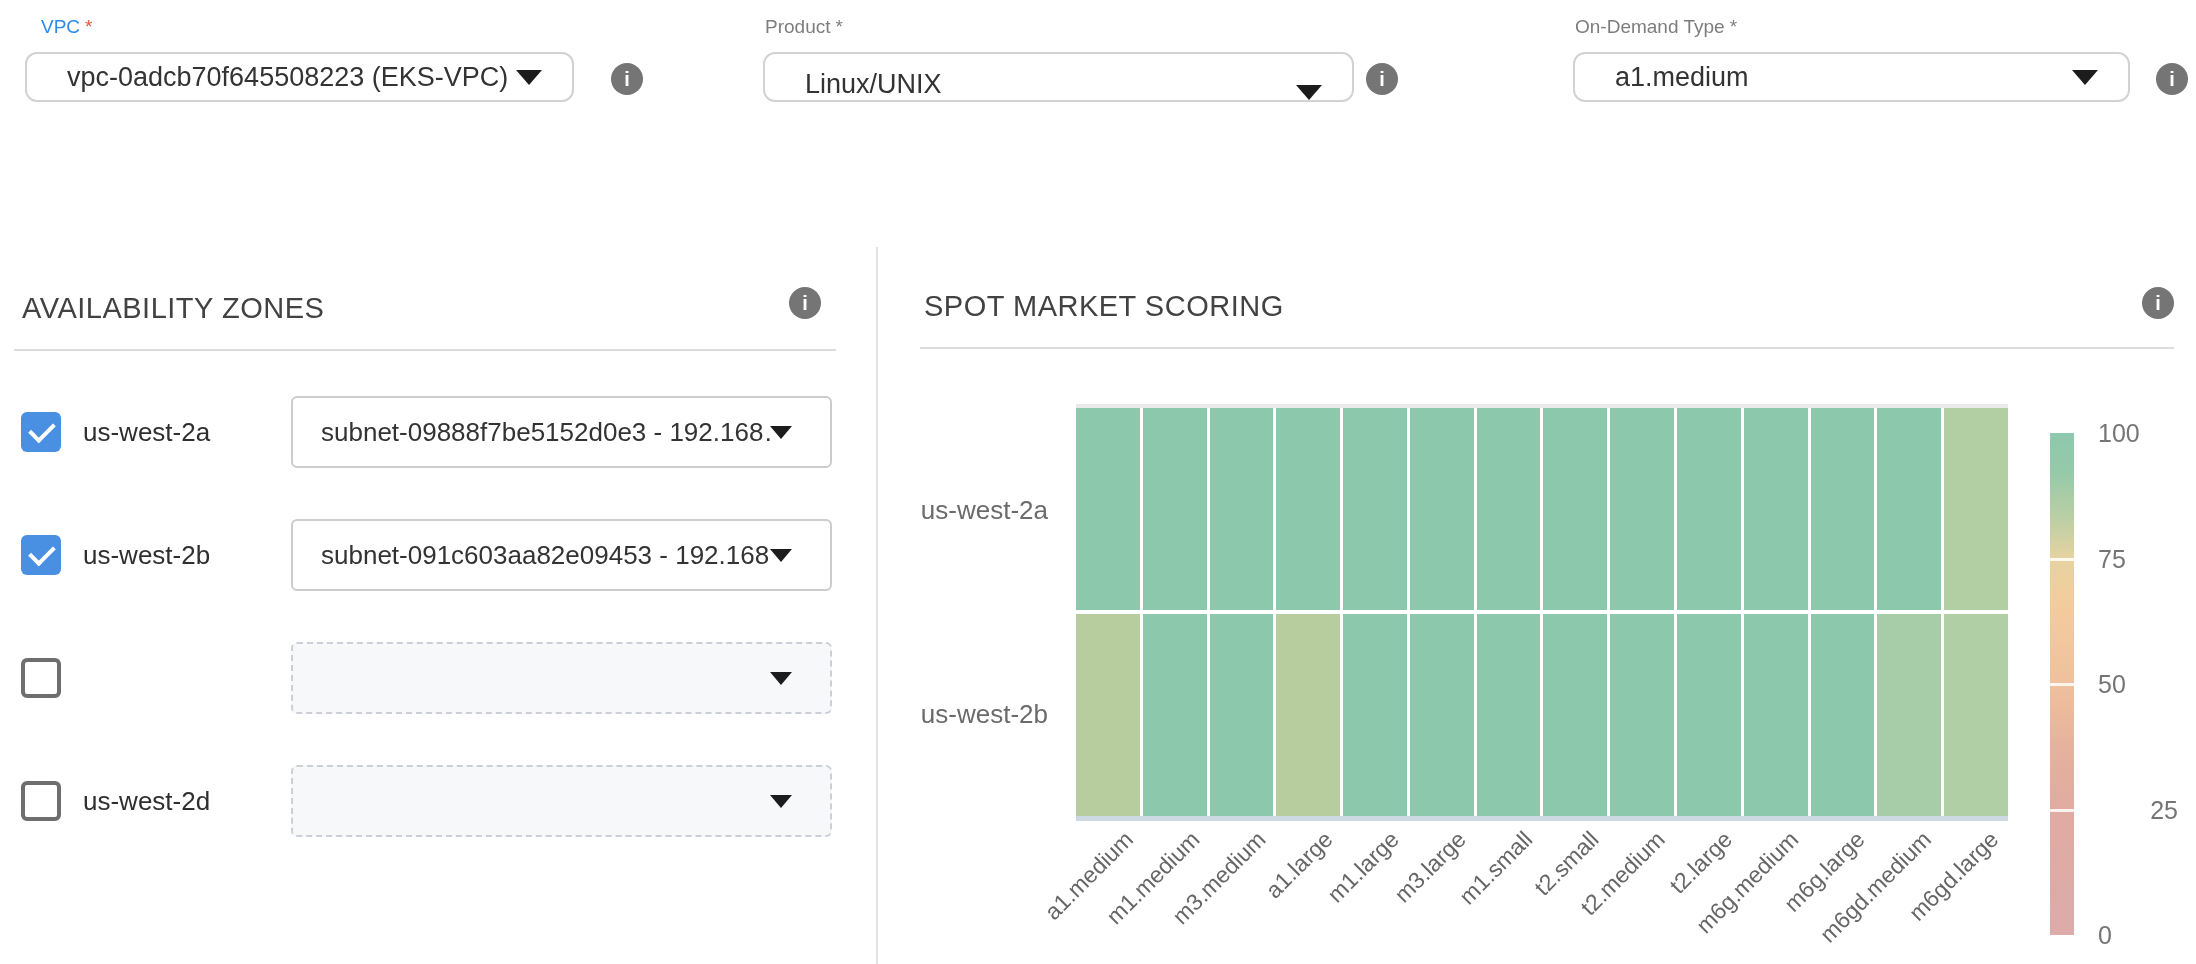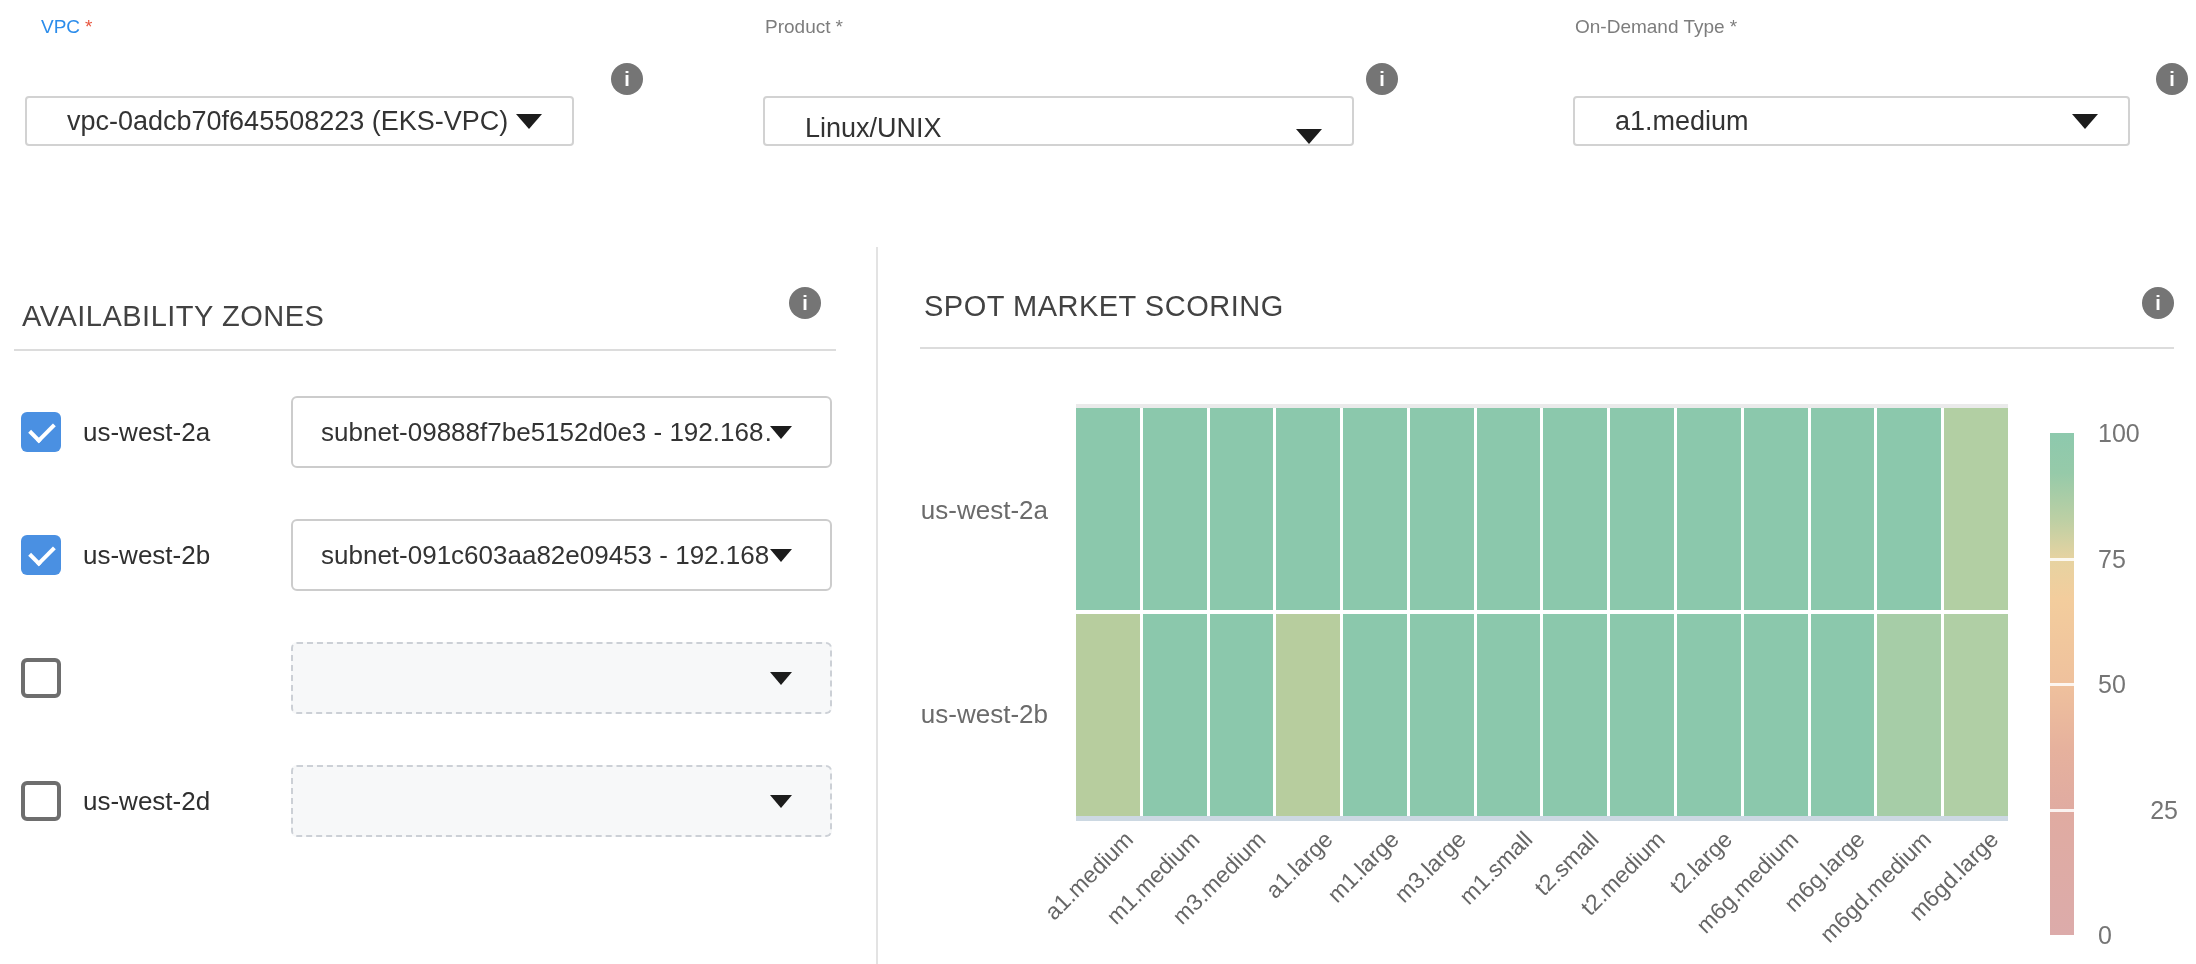--- a/index.html
+++ b/index.html
@@ -7,22 +7,22 @@
   .app { position:relative; width:2196px; height:964px; background:#fff;
          font-family:"Liberation Sans", sans-serif; }
 
   
   .field { position:absolute; top:0; }
   .flabel { position:absolute; top:16px; left:16px; font-size:19px; color:#7d7d7d; white-space:nowrap; }
   .field--active .flabel { color:#2b8ceb; }
   .flabel .req { color:#7d7d7d; margin-left:5px; }
   .field--active .flabel .req { color:#e8563f; }
   .select { position:absolute; top:52px; left:0; height:50px; background:#fff;
-            border:2px solid #d2d2d2; border-radius:4px; display:flex; align-items:center;
-            padding:0 30px 0 40px; cursor:pointer;margin-top:44px; }
+            border:2px solid #d2d2d2; border-radius:12px; display:flex; align-items:center;
+            padding:0 30px 0 40px; cursor:pointer; }
   .select .val { font-size:27px; color:#333; white-space:nowrap; overflow:hidden; }
   .arrow { margin-left:auto; width:0; height:0; border-left:13px solid transparent;
            border-right:13px solid transparent; border-top:15px solid #1c1c1c; flex:none; }
   .info-icon { position:absolute; width:32px; height:32px; border-radius:50%; background:#757575;
                color:#fff; font-weight:bold; font-size:20px; line-height:32px; text-align:center;
                cursor:pointer; }
 
   
   .panel-title { position:absolute; font-size:29px; color:#424242; letter-spacing:0.5px; white-space:nowrap; }
   .hdivider { position:absolute; height:2px; background:#dcdcdc; }
@@ -86,21 +86,21 @@
 
   <div class="field" style="left:1559px; width:640px;">
     <div class="flabel"><span>On-Demand Type</span><span class="req">*</span></div>
     <div class="select" style="left:14px; width:557px;">
       <span class="val">a1.medium</span>
       <span class="arrow"></span>
     </div>
     <span class="info-icon" style="left:597px; top:63px;">i</span>
   </div>
 
-  <div class="panel-title" style="left:22px; top:300px;">AVAILABILITY ZONES</div>
+  <div class="panel-title" style="left:22px; top:292px;">AVAILABILITY ZONES</div>
   <span class="info-icon" style="left:789px; top:287px;">i</span>
   <div class="hdivider" style="left:14px; top:349px; width:822px;"></div>
 
   <div id="az-rows">
       <div class="az-row" style="top: 396px;">
       <span class="cb checked"></span>
       <span class="az-zone">us-west-2a</span>
       <div class="subnet-select">
         <span class="val">subnet-09888f7be5152d0e3 - 192.168…</span>
         <span class="arrow"></span>

